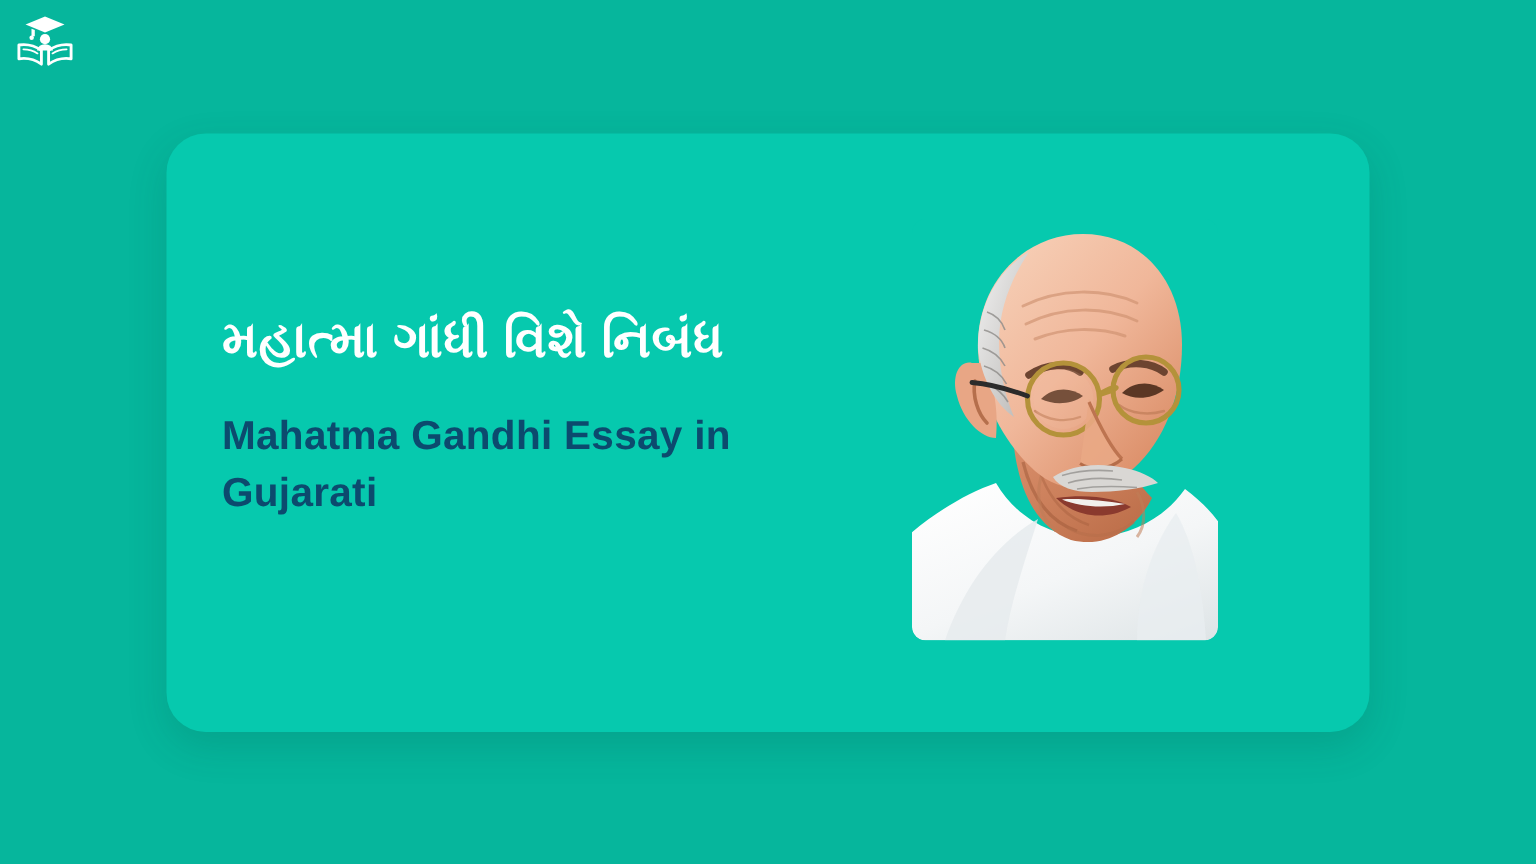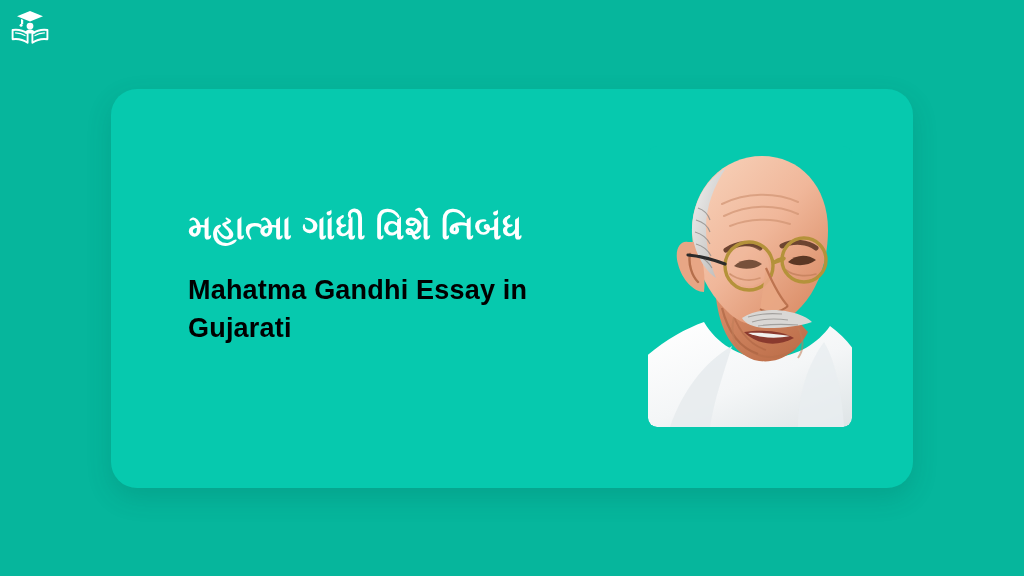--- a/index.html
+++ b/index.html
@@ -51,21 +51,20 @@
     border-radius:26px;
     box-shadow:0 10px 26px rgba(0,70,60,0.16);
     overflow:hidden;
   }
 
   .card-inner {
     position:absolute;
     inset:0;
     display:flex;
     align-items:center;
-    margin-left:40px;
   }
 
   
   .text-col {
     position:absolute;
     left:37px;
     top:0;
     width:430px;
     height:100%;
     display:flex;
@@ -78,21 +77,21 @@
     color:#ffffff;
     font-size:34px;
     font-weight:700;
     line-height:1.35;
     letter-spacing:0.3px;
     margin-bottom:20px;
     font-family:"Liberation Sans", "DejaVu Sans", sans-serif;
   }
 
   .title-english {
-    color:#000000;
+    color:#0c4a6e;
     font-size:27px;
     font-weight:700;
     line-height:1.42;
     letter-spacing:0.2px;
     max-width:390px;
   }
 
   
   .portrait-wrap {
     position:absolute;

